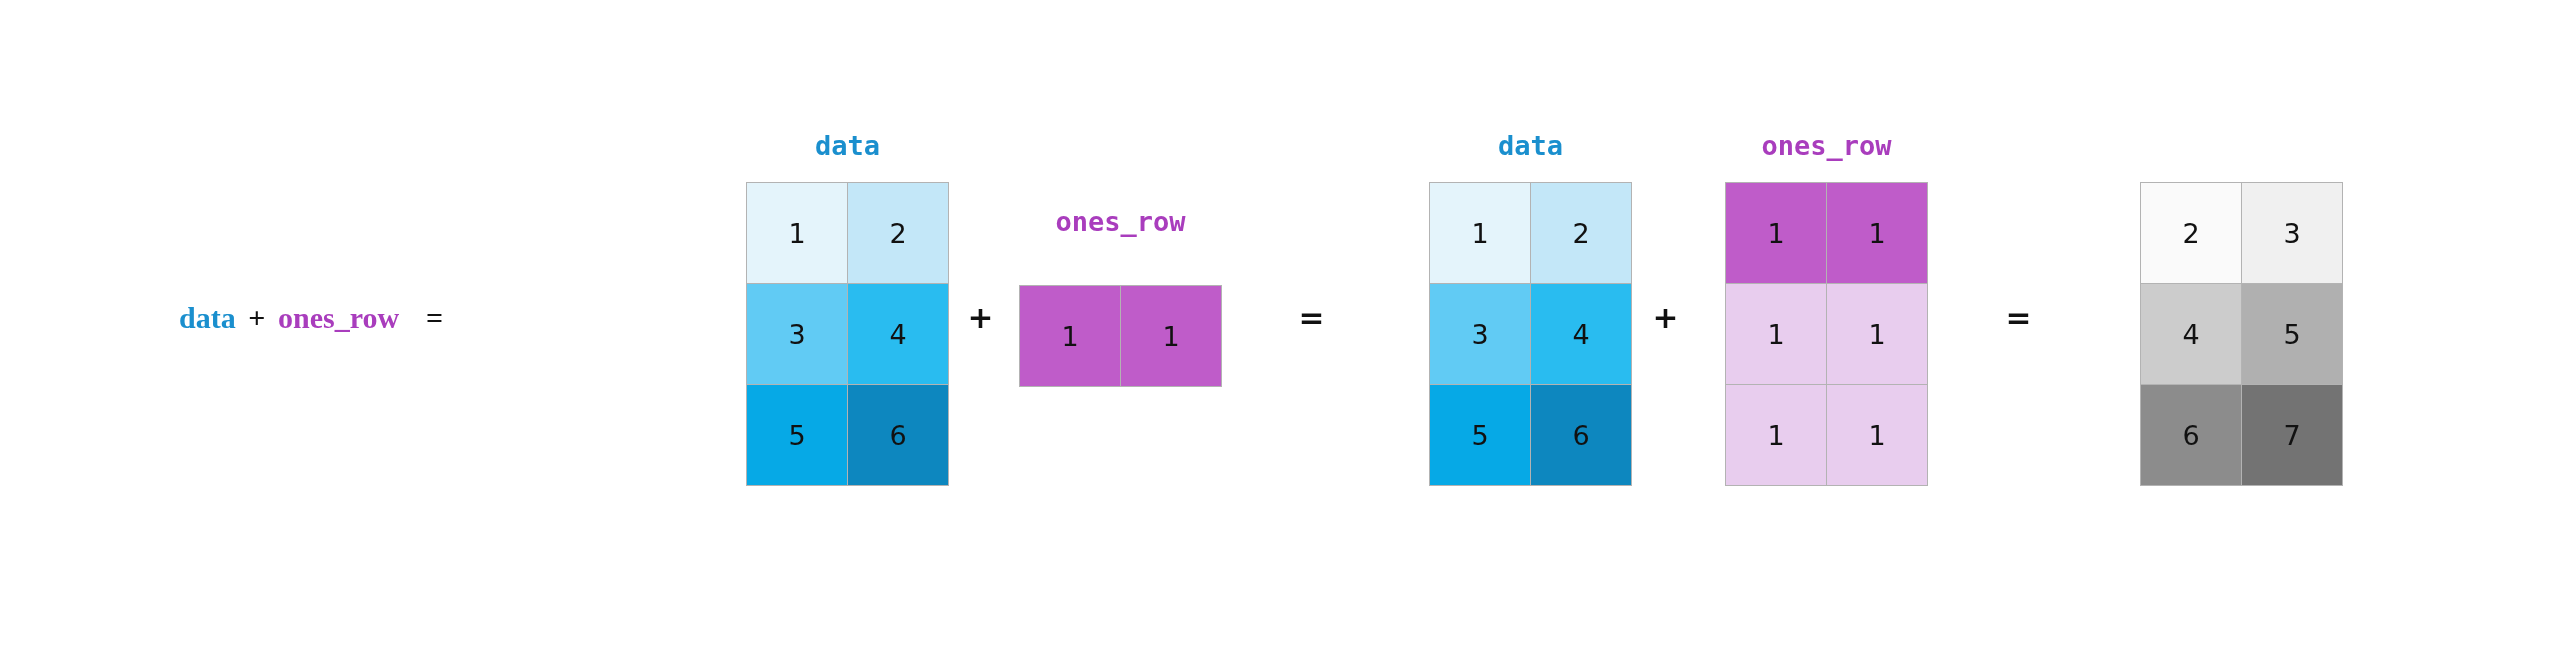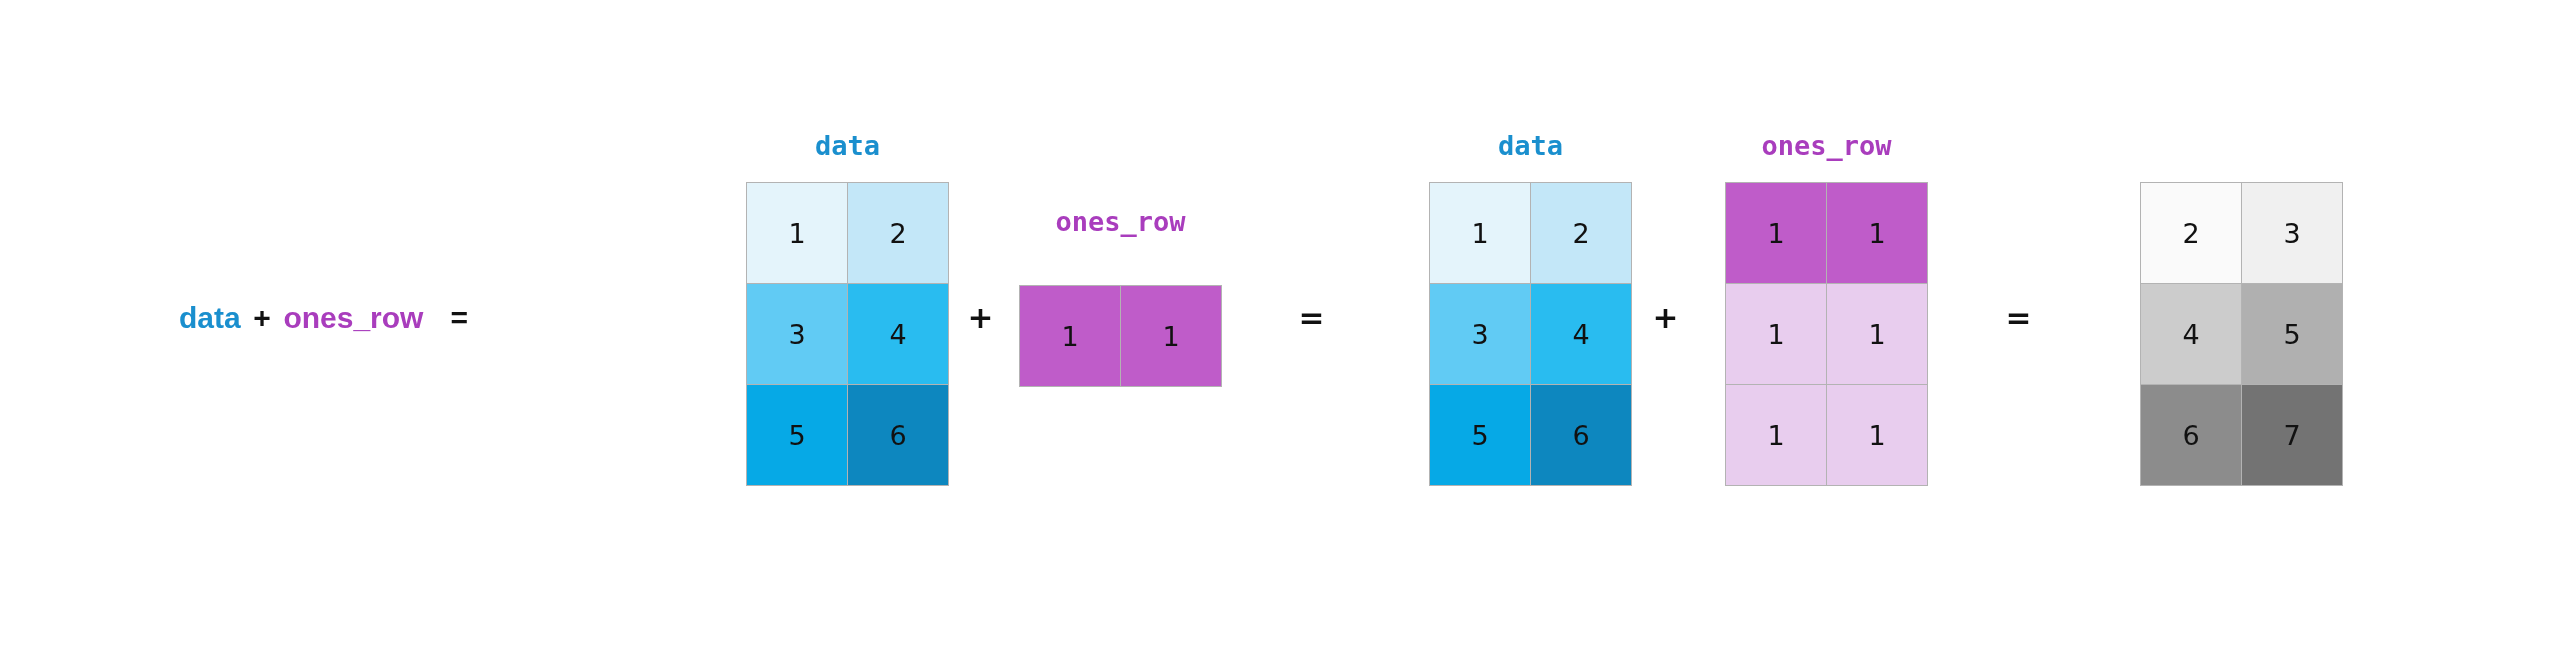--- a/index.html
+++ b/index.html
@@ -20,21 +20,21 @@
     left: 0; top: 0;
     width: 2576px;
     height: 657px;
   }
 
   
   .eq-text {
     position: absolute;
     left: 179px;
     top: 300px;
-    font-family: Liberation Sans, sans-serif;
+    font-family: Liberation Serif, serif;
     font-weight: bold;
     font-size: 30px;
     letter-spacing: 0px;
     white-space: nowrap;
     line-height: 35px;
   }
   .tok-data   { color: #1a8fce; }
   .tok-ones   { color: #a93dbd; }
   .tok-op     { color: #111111; }
   .tok-gap    { display: inline-block; width: 12.6px; }

